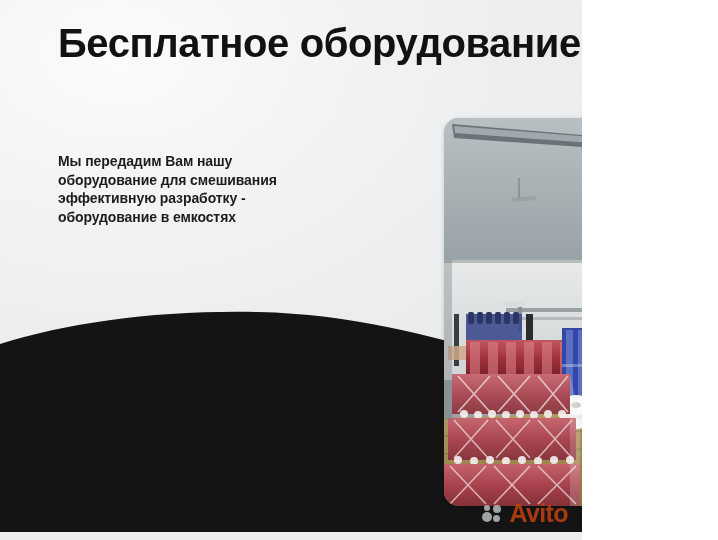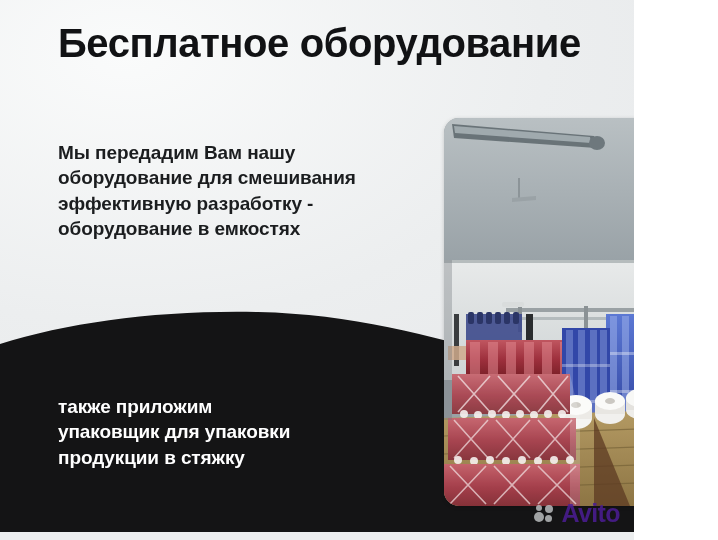--- a/index.html
+++ b/index.html
@@ -2,21 +2,21 @@
 <html><head>
 <meta charset="utf-8">
 <style>
   html, body {
     margin: 0;
     padding: 0;
     background: #ffffff;
   }
   .slide {
     position: relative;
-    width: 634px;
+    width: 582px;
     height: 540px;
     overflow: hidden;
     background: #eef0f1;
     font-family: "Liberation Sans", sans-serif;
   }
 
   
   .bg-light {
     position: absolute;
     inset: 0;
@@ -55,24 +55,24 @@
     font-weight: bold;
     line-height: 1.08;
     letter-spacing: -0.4px;
     white-space: nowrap;
   }
 
   
   .lead-text {
     position: absolute;
     left: 58px;
-    top: 140px;
+    top: 152px;
     width: 372px;
     color: #1b1d1f;
-    font-size: 19px;
+    font-size: 14px;
     font-weight: bold;
     line-height: 1.33;
     letter-spacing: -0.1px;
   }
   .lead-text .line { display: block; }
 
   
   .sub-text {
     position: absolute;
     left: 58px;
@@ -119,21 +119,21 @@
     position: absolute;
     display: block;
     border-radius: 50%;
     background: #b9bcbe;
   }
   .avito-mark .d1 { width: 10px; height: 10px; left: 0;   top: 8px;  }
   .avito-mark .d2 { width: 7px;  height: 7px;  left: 11px; top: 11px; }
   .avito-mark .d3 { width: 6px;  height: 6px;  left: 2px;  top: 1px;  }
   .avito-mark .d4 { width: 8px;  height: 8px;  left: 11px; top: 1px;  }
   .avito-word {
-    color: #4c1d95;
+    color: #c2410c;
     font-size: 25px;
     font-weight: bold;
     letter-spacing: -0.6px;
     line-height: 1;
   }
 </style>
 </head>
 <body>
 
 <div class="slide">
@@ -155,25 +155,20 @@
 
   <div class="headline">Бесплатное оборудование</div>
 
   <div class="lead-text">
     <span class="line">Мы передадим Вам нашу</span>
     <span class="line">оборудование для смешивания</span>
     <span class="line">эффективную разработку -</span>
     <span class="line">оборудование в емкостях</span>
   </div>
 
-  <div class="sub-text">
-    <span class="line">также приложим</span>
-    <span class="line">упаковщик для упаковки</span>
-    <span class="line">продукции в стяжку</span>
-  </div>
 
   <div class="photo-card">
     <svg width="220" height="388" viewBox="0 0 220 388" xmlns="http://www.w3.org/2000/svg">
       <defs>
         <linearGradient id="ceil" x1="0" y1="0" x2="0" y2="1">
           <stop offset="0%" stop-color="#b9c0c3"></stop>
           <stop offset="100%" stop-color="#98a1a6"></stop>
         </linearGradient>
         <linearGradient id="wallg" x1="0" y1="0" x2="0" y2="1">
           <stop offset="0%" stop-color="#e8eaea"></stop>

